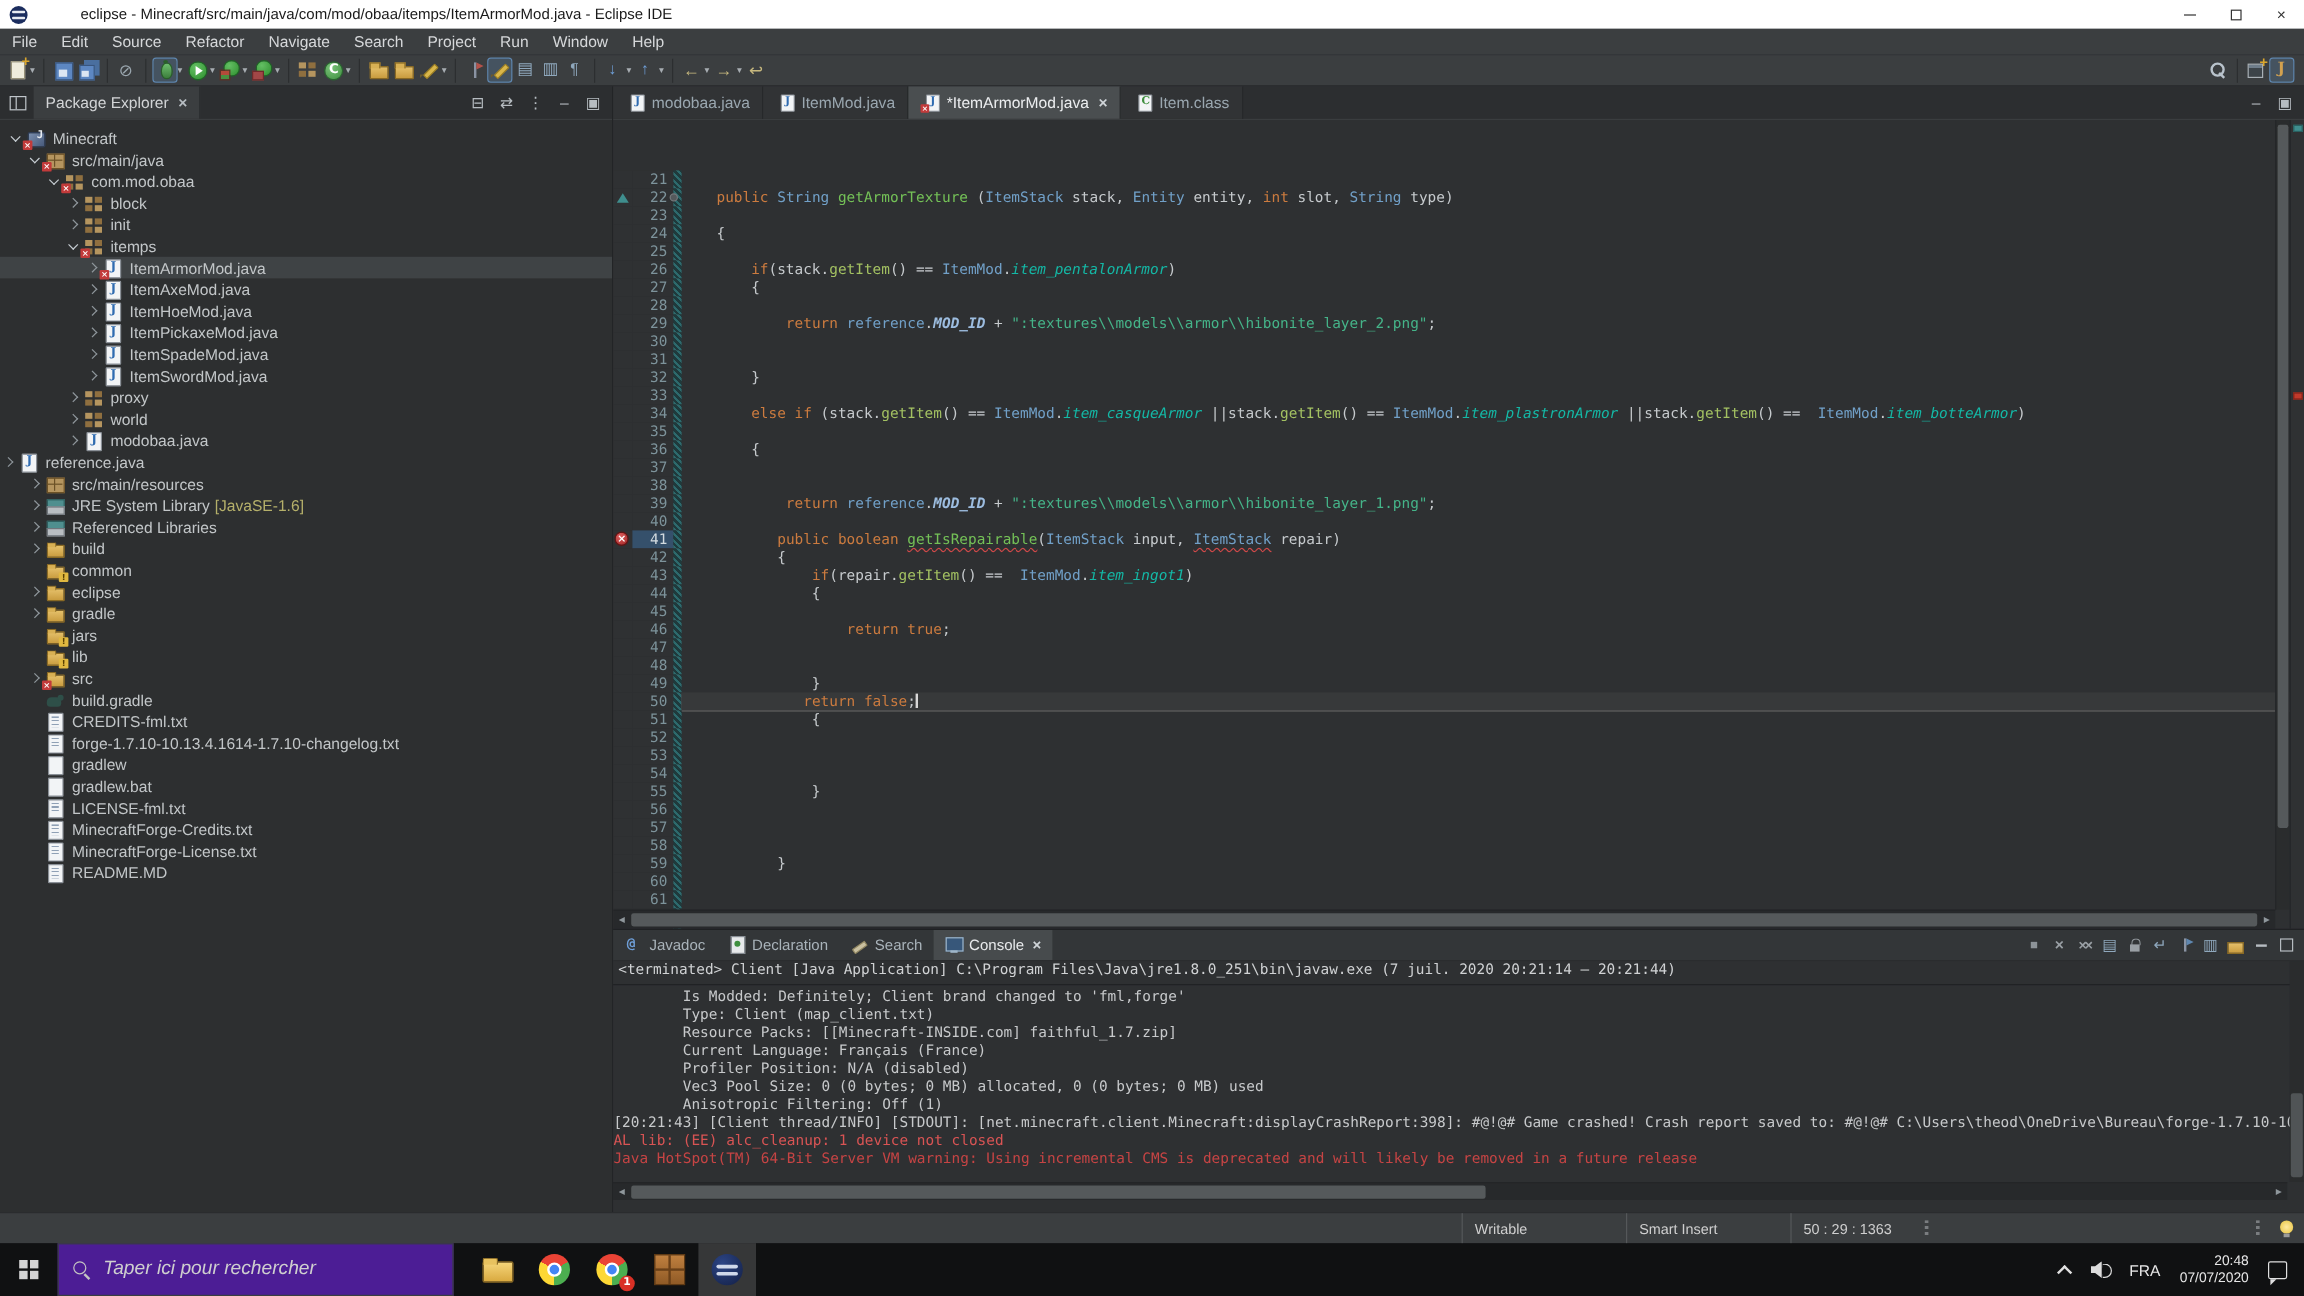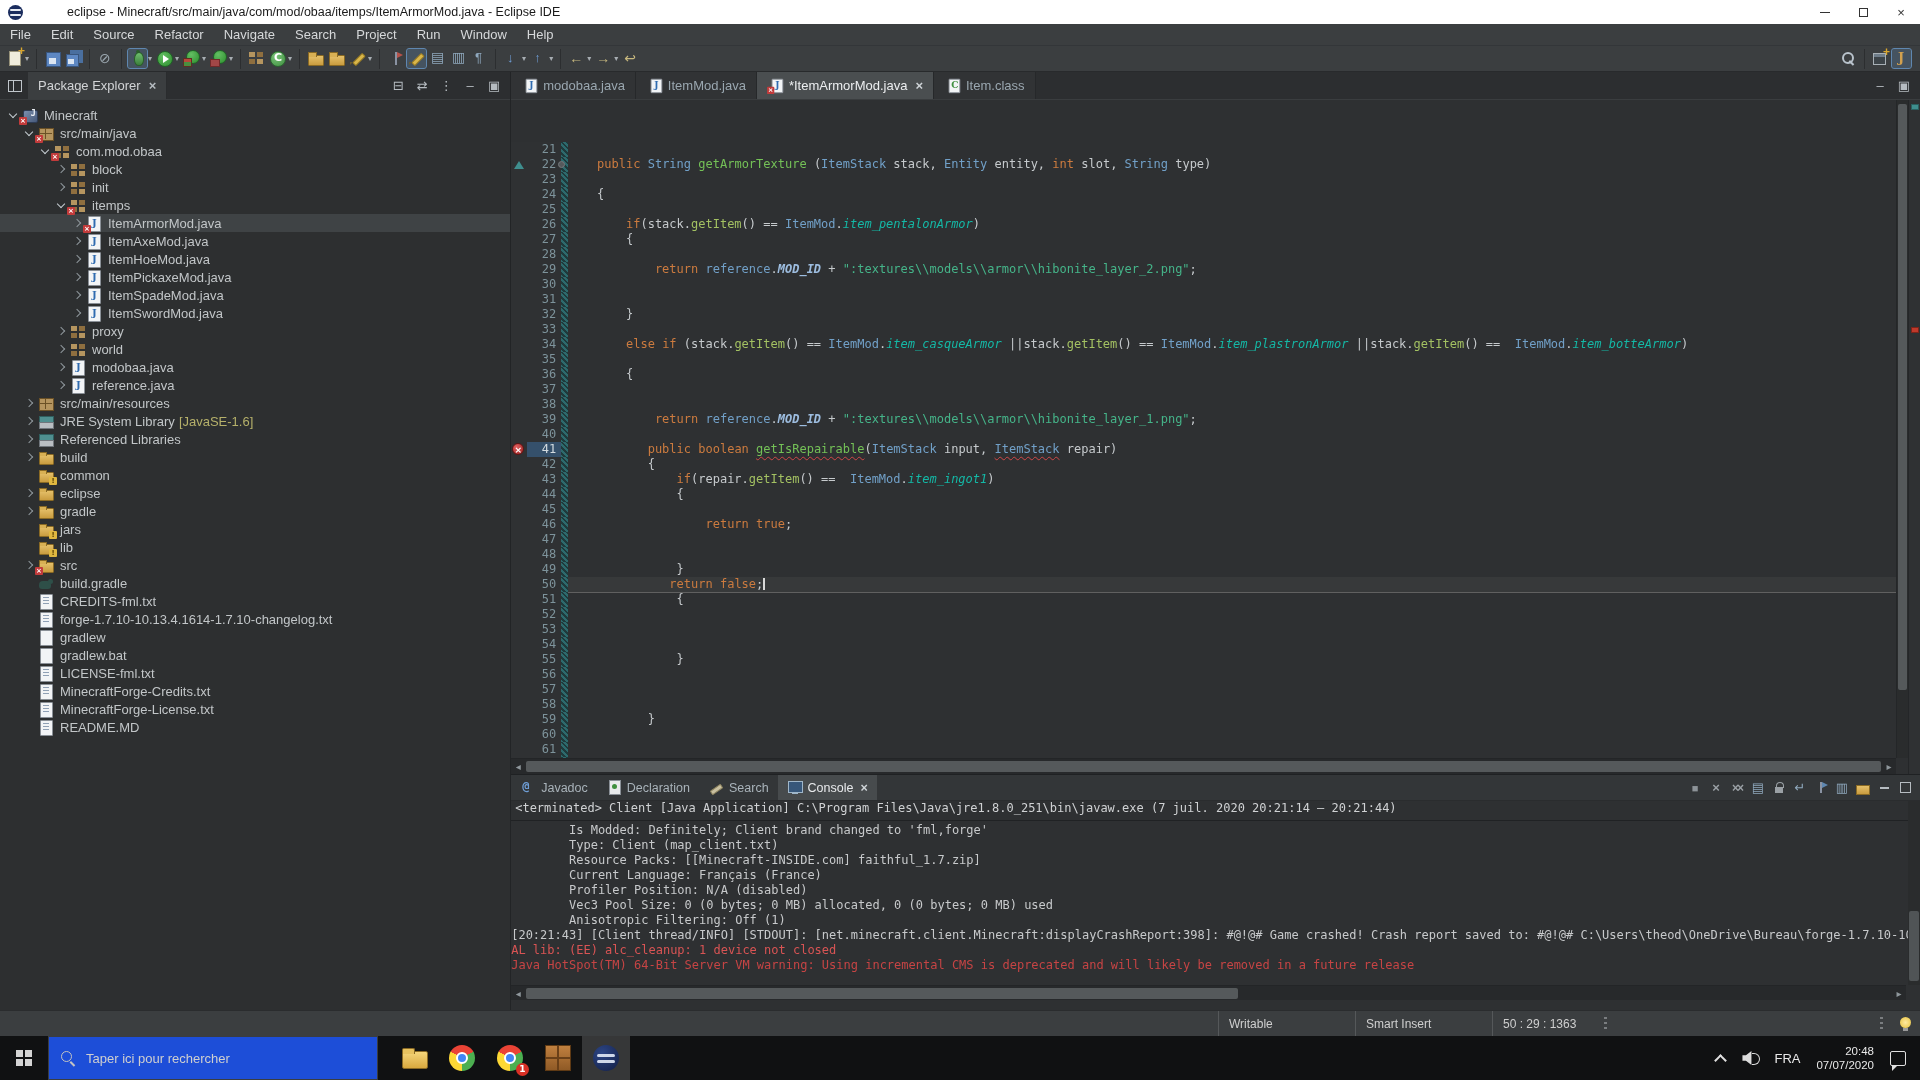--- a/index.html
+++ b/index.html
@@ -187,21 +187,21 @@
   .sbcell { position:absolute; top:0; height:26px; line-height:26px; padding-left:10px; border-left:1px solid #55585a; width:137px; }
   .grip { position:absolute; top:6px; width:3px; height:14px; background:repeating-linear-gradient(#7a7d80 0 2px,transparent 2px 5px); }
   .bulb { position:absolute; top:6px; width:11px; height:11px; border-radius:50%; background:radial-gradient(#ffe9a0,#e6c23c); }
   .bulb::after { content:""; position:absolute; left:3px; bottom:-3px; width:5px; height:3px; background:#9a9a9a; }
 
   
   #taskbar { position:absolute; left:0; top:1036px; width:1920px; height:44px; background:#101112; display:flex; align-items:stretch; color:#e8e8e8; }
   #start { width:48px; display:flex; align-items:center; justify-content:center; }
   .winlogo { width:16px; height:16px; position:relative; }
   .winlogo::before { content:""; position:absolute; left:0; top:0; width:7px; height:7px; background:#d4d4d4; box-shadow:9px 0 #d4d4d4, 0 9px #d4d4d4, 9px 9px #d4d4d4; }
-  #tsearch { width:330px; background:#1d4ed8; border:1px solid #3a3d41; display:flex; align-items:center; font-size:13px; color:#cfcfcf; }
+  #tsearch { width:330px; background:#4c1d95; border:1px solid #3a3d41; display:flex; align-items:center; font-size:16px; color:#cfcfcf;font-style:italic; }
   .sico { width:15px; height:15px; position:relative; margin:0 10px 0 12px; flex:none; }
   .sico::before { content:""; position:absolute; left:0; top:0; width:9px; height:9px; border:1.5px solid #c3c3c3; border-radius:50%; }
   .sico::after { content:""; position:absolute; left:10px; top:10px; width:6px; height:1.5px; background:#c3c3c3; transform:rotate(45deg); transform-origin:0 0; }
   #apps { display:flex; margin-left:12px; }
   .app { width:48px; height:44px; display:flex; align-items:center; justify-content:center; position:relative; }
   .app.active { background:rgba(255,255,255,.16); }
   .aic { width:26px; height:26px; position:relative; }
   .aic-file-explorer::before { content:""; position:absolute; left:1px; top:6px; width:24px; height:16px; background:linear-gradient(#f5d57a,#d9a93f); border:1px solid #8a6a24; border-radius:2px; }
   .aic-file-explorer::after { content:""; position:absolute; left:1px; top:3px; width:11px; height:5px; background:#e8c25f; border:1px solid #8a6a24; border-bottom:none; border-radius:2px 2px 0 0; }
   .aic-chrome { border-radius:50%; background:conic-gradient(from -60deg,#ea4335 0 120deg,#4caf50 120deg 240deg,#fdd835 240deg 360deg); }
@@ -405,21 +405,21 @@
           <div class="trow" style="padding-left: 54px;">
             <span class="arr c"></span>
             <span class="tic tic-package"></span>
             <span class="tlabel">world</span>
           </div>
           <div class="trow" style="padding-left: 54px;">
             <span class="arr c"></span>
             <span class="tic tic-javafile"></span>
             <span class="tlabel">modobaa.java</span>
           </div>
-          <div class="trow" style="padding-left: 54px;">
+          <div class="trow" style="">
             <span class="arr c"></span>
             <span class="tic tic-javafile"></span>
             <span class="tlabel">reference.java</span>
           </div>
           <div class="trow" style="padding-left: 22px;">
             <span class="arr c"></span>
             <span class="tic tic-pkgroot"></span>
             <span class="tlabel">src/main/resources</span>
           </div>
           <div class="trow" style="padding-left: 22px;">

